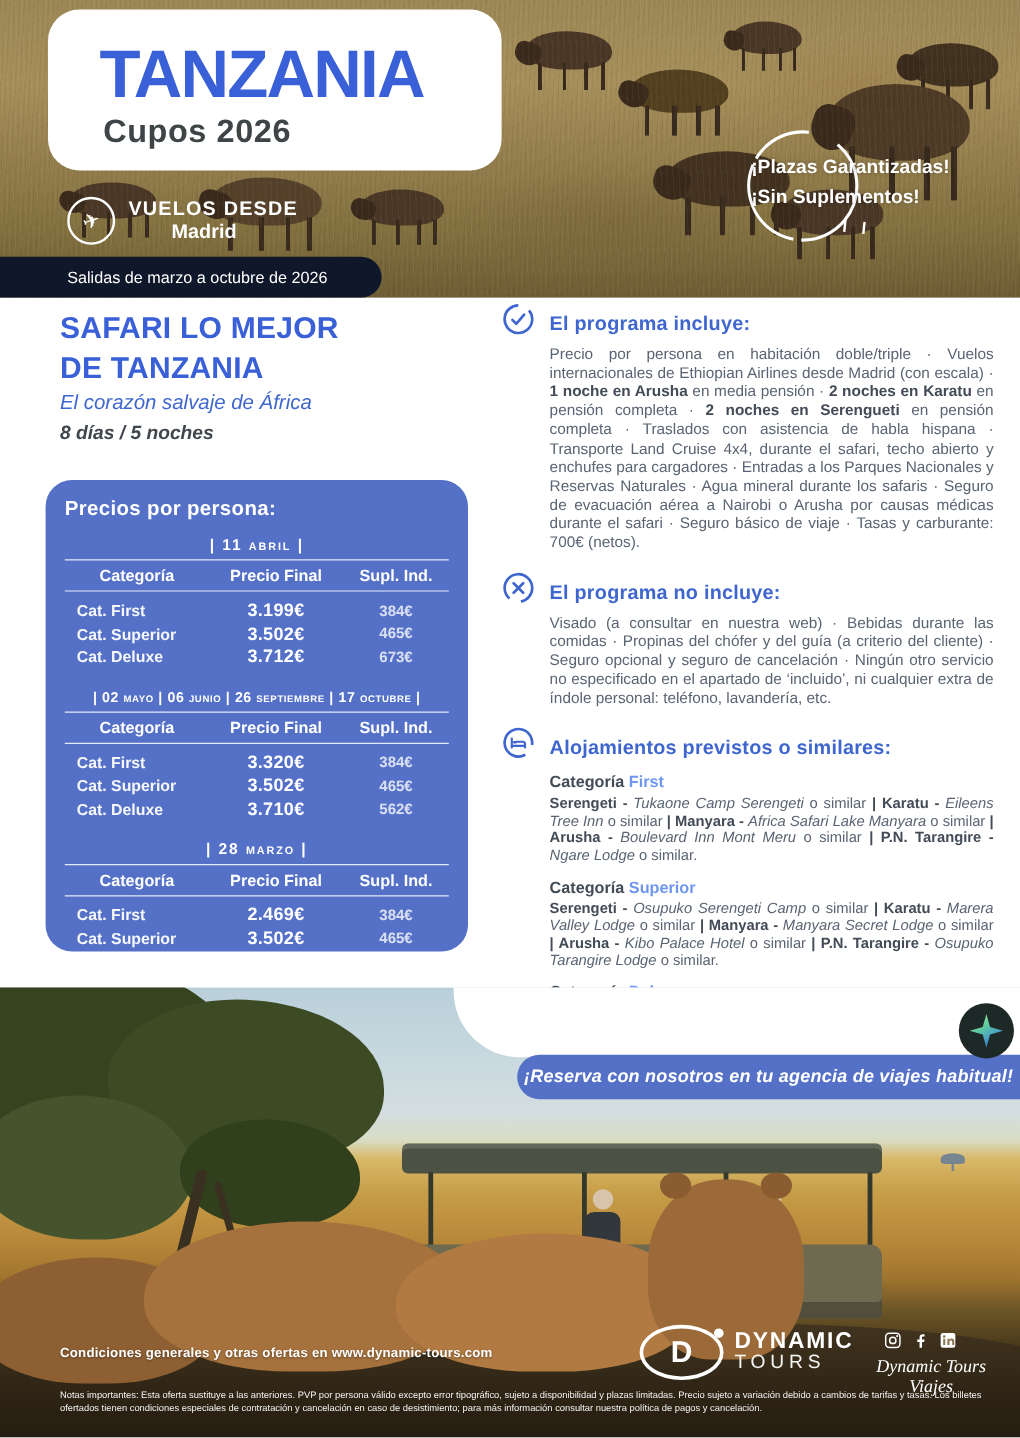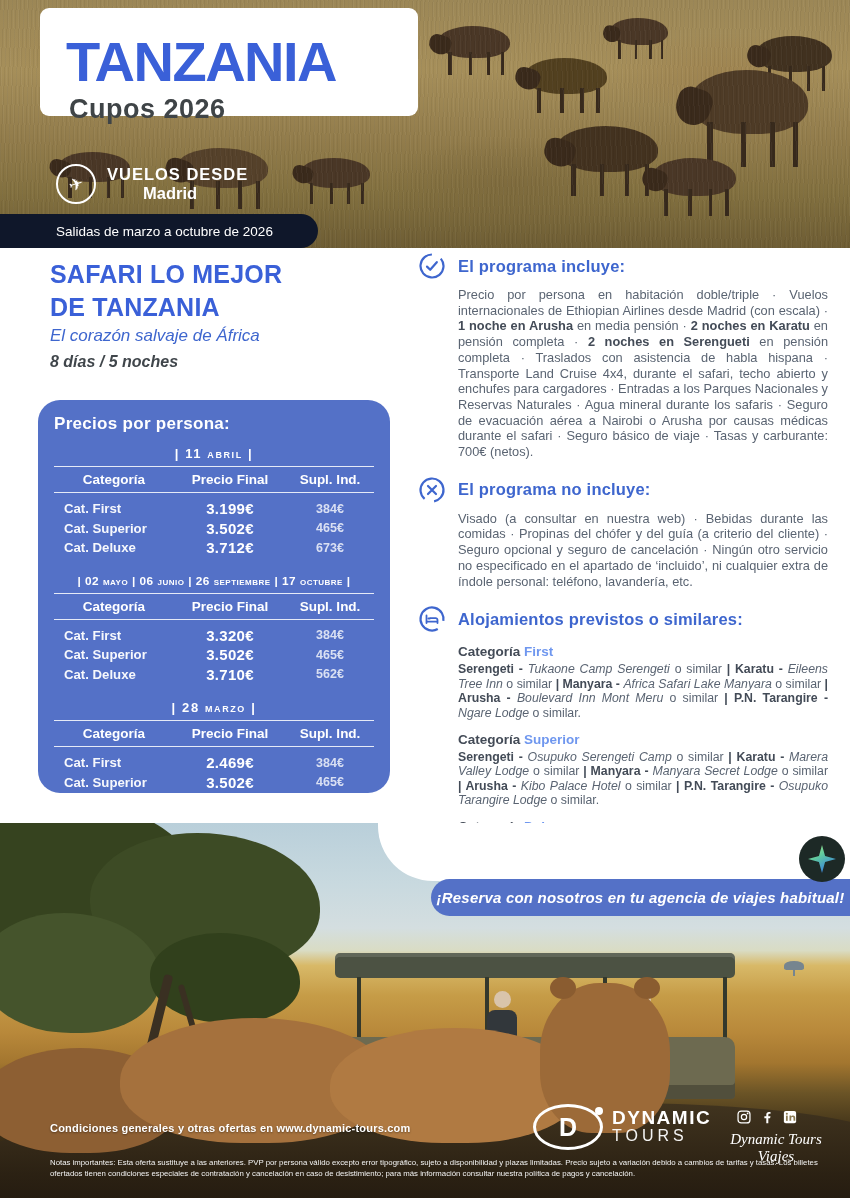--- a/index.html
+++ b/index.html
@@ -27,22 +27,22 @@
   .animal.n3{left:610px;top:18px;width:58px;height:27px;}
   .animal.n4{left:756px;top:36px;width:76px;height:36px;background:#41311f;}
   .animal.n5{left:690px;top:70px;width:118px;height:64px;background:#4e3b26;}
   .animal.n6{left:58px;top:152px;width:72px;height:30px;}
   .animal.n7{left:176px;top:148px;width:92px;height:40px;background:#55412a;}
   .animal.n8{left:300px;top:158px;width:70px;height:30px;}
   .animal.n9{left:556px;top:126px;width:102px;height:46px;background:#43321f;}
   .animal.n10{left:652px;top:158px;width:84px;height:38px;}
 
   
-  .title-card{position:absolute;left:40px;top:8px;width:378px;height:108px;background:#fff;
-      border-radius:9px;box-sizing:border-box;padding:26px 0 0 26px;}
+  .title-card{position:absolute;left:40px;top:8px;width:378px;height:134px;background:#fff;
+      border-radius:26px;box-sizing:border-box;padding:26px 0 0 43px;}
   .main-title{font-size:56px;font-weight:800;letter-spacing:-1.5px;color:#3a60d8;line-height:1;}
   .sub-title{font-size:27px;font-weight:700;color:#3f4447;margin:4px 0 0 3px;letter-spacing:.5px;}
 
   
   .badge{position:absolute;left:608px;top:88px;width:220px;height:130px;color:#fff;}
   .badge svg{position:absolute;left:12px;top:18px;width:98px;height:98px;}
   .badge-text{position:absolute;left:18px;top:40px;width:200px;font-size:16px;font-weight:700;
       line-height:1.55;text-shadow:0 0 4px rgba(0,0,0,.25);}
   .badge-ticks{position:absolute;left:95px;top:96px;width:14px;height:10px;
       border-left:2px solid #fff;border-right:2px solid #fff;transform:rotate(6deg);}
@@ -80,21 +80,21 @@
   .phead>div{font-size:13.5px;font-weight:600;text-align:center;padding:5px 0;}
   .prows{padding:6px 0 4px;}
   .prow{height:19.5px;}
   .prow>div:first-child{text-align:left;padding-left:10px;font-size:13.2px;font-weight:600;
       color:rgba(255,255,255,.95);}
   .prow>div:nth-child(2){text-align:center;font-size:15px;font-weight:800;letter-spacing:.3px;}
   .prow>div:nth-child(3){text-align:center;font-size:12.5px;font-weight:600;color:rgba(255,255,255,.78);}
 
   
   .right{position:absolute;left:418px;top:252px;width:410px;}
-  .sec-head{display:flex;align-items:center;gap:12px;}
+  .sec-head{display:flex;align-items:flex-end;gap:12px;}
   .sec-icon{width:28px;height:28px;flex:0 0 28px;}
   .sec-title{font-size:16.5px;font-weight:800;color:#3e66ce;letter-spacing:.2px;}
   .sec-body{margin:7px 0 0 40px;font-size:12.8px;line-height:15.7px;color:#5a6472;
       text-align:justify;}
   .sec{margin-top:16px;}
   .sec:first-child{margin-top:0;}
   .b{font-weight:700;color:#434b57;}
   .i{font-style:italic;}
   .cat-label{margin:11px 0 3px 40px;font-size:13.5px;font-weight:700;color:#434b57;}
   .cat-label .cat-name{color:#6f97ef;}
@@ -187,20 +187,30 @@
     <div class="animal n8"></div>
     <div class="animal n9"></div>
     <div class="animal n10"></div>
   </div>
 
   <div class="title-card">
     <div class="main-title">TANZANIA</div>
     <div class="sub-title">Cupos 2026</div>
   </div>
 
+  <div class="badge">
+    <svg viewBox="0 0 100 100">
+      <circle cx="50" cy="50" r="46" fill="none" stroke="#fff" stroke-width="2.6" pathLength="300" stroke-dasharray="118 7 86 6 55 28" transform="rotate(-50 50 50)"></circle>
+    </svg>
+    <div class="badge-ticks"></div>
+    <div class="badge-text">
+      <div>¡Plazas Garantizadas!</div>
+      <div>¡Sin Suplementos!</div>
+    </div>
+  </div>
 
   <div class="flights">
     <div class="plane-circle">
         <span>✈</span>
       </div>
     <div>
       <div class="fl1">VUELOS DESDE</div>
       <div class="fl2">Madrid</div>
     </div>
   </div>

